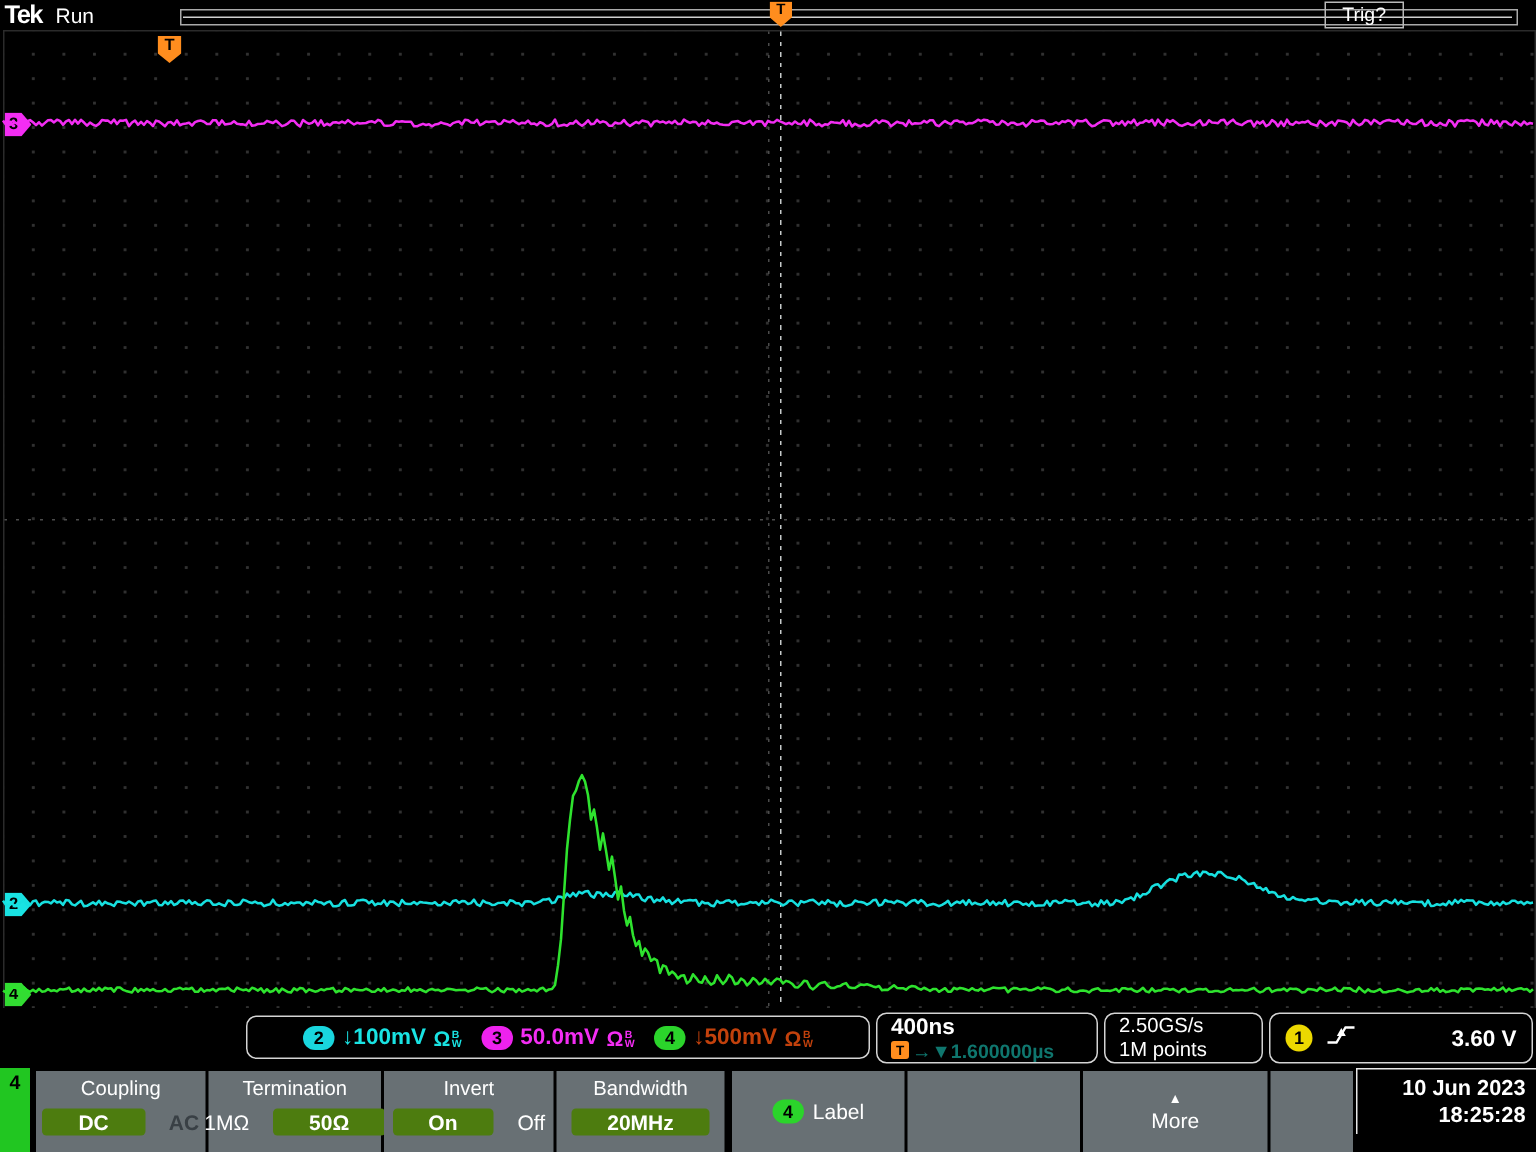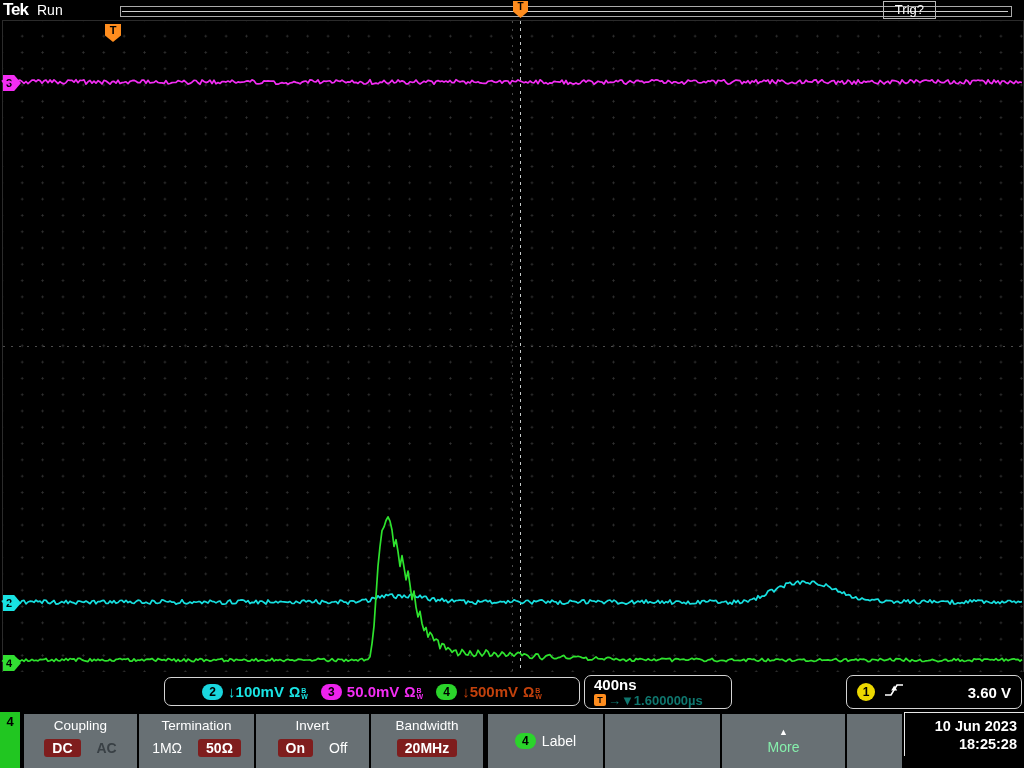--- a/index.html
+++ b/index.html
@@ -72,33 +72,33 @@
   .trig-level{color:#fff;font-size:15px;font-weight:bold;margin-left:auto;}
 
   
   .menu{position:absolute;left:0;top:712px;width:1024px;height:56px;background:#000;}
   .menu-chtab{position:absolute;left:0;top:0;width:20px;height:56px;background:#21c621;color:#000;
               font-weight:bold;font-size:13px;text-align:center;padding-top:2px;box-sizing:border-box;}
   .mbtn{position:absolute;top:2px;height:54px;background:#687074;box-sizing:border-box;}
   .mbtn-title{color:#fff;font-size:13.5px;text-align:center;margin-top:4px;}
   .opt-row{display:flex;justify-content:center;align-items:center;gap:16px;margin-top:6px;}
   .opt{font-size:14px;}
-  .opt-blue{background:#7f1d1d;color:#fff;border-radius:3px;padding:1px 8px;font-weight:bold;}
+  .opt-blue{background:#4d7c0f;color:#fff;border-radius:3px;padding:1px 24px;font-weight:bold;}
   .opt-dim{color:#394045;font-weight:bold;}
   .opt-plain{color:#fff;}
   .btn-coupling{left:24px;width:113px;}
   .btn-termination{left:139px;width:115px;}
   .btn-invert{left:256px;width:113px;}
   .btn-bandwidth{left:371px;width:112px;}
   .btn-label{left:488px;width:115px;display:flex;align-items:center;justify-content:center;gap:6px;}
   .btn-label .label-text{color:#fff;font-size:14px;}
   .btn-blank1{left:605px;width:115px;}
   .btn-more{left:722px;width:123px;display:flex;flex-direction:column;align-items:center;justify-content:center;}
   .more-arrow{color:#fff;font-size:9px;line-height:10px;}
-  .more-text{color:#86efac;font-size:14px;margin-top:2px;}
+  .more-text{color:#ffffff;font-size:14px;margin-top:2px;}
   .btn-blank2{left:847px;width:55px;}
   .datetime{position:absolute;left:904px;top:0;width:120px;height:44px;background:#000;
             border-left:1px solid #e8e8e8;border-top:1px solid #e8e8e8;box-sizing:border-box;
             display:flex;flex-direction:column;justify-content:center;align-items:flex-end;padding-right:7px;}
   .datetime div{color:#fff;font-size:14.5px;font-weight:600;line-height:18px;}
 </style>
 </head>
 <body>
 
 <div class="topbar">
@@ -166,20 +166,24 @@
   </div>
 
   <div class="rbox time-box">
     <div class="timebase">400ns</div>
     <div class="delay-row">
       <span class="t-badge">T</span>
       <span class="delay-text">→▼1.600000µs</span>
     </div>
   </div>
 
+  <div class="rbox acq-box">
+    <div>2.50GS/s</div>
+    <div>1M points</div>
+  </div>
 
   <div class="rbox trig-box">
     <span class="badge b-trig">1</span>
     <span class="slope-icon">
       <svg width="20" height="16" viewBox="0 0 20 16">
         <polyline points="1,13 7,13 13,3 19,3" fill="none" stroke="#fff" stroke-width="1.6"></polyline>
         <polygon points="7.2,8.6 13.2,8.6 10.2,3.4" fill="#fff"></polygon>
       </svg>
     </span>
     <span class="trig-level">3.60 V</span>

